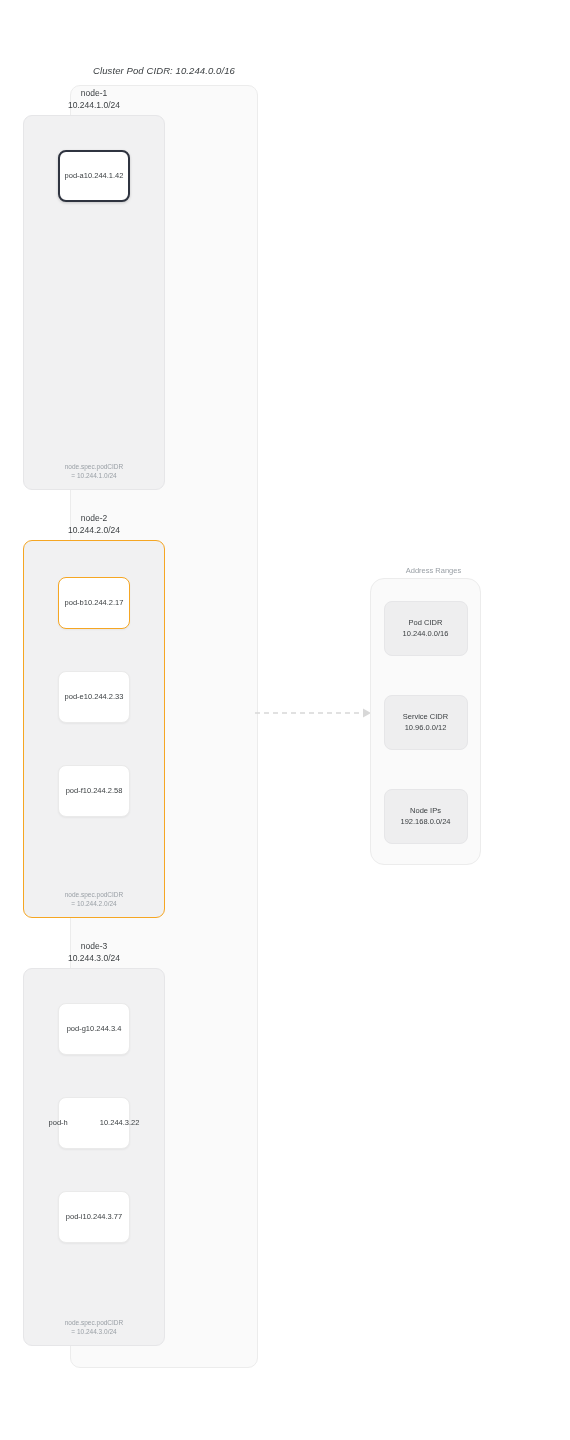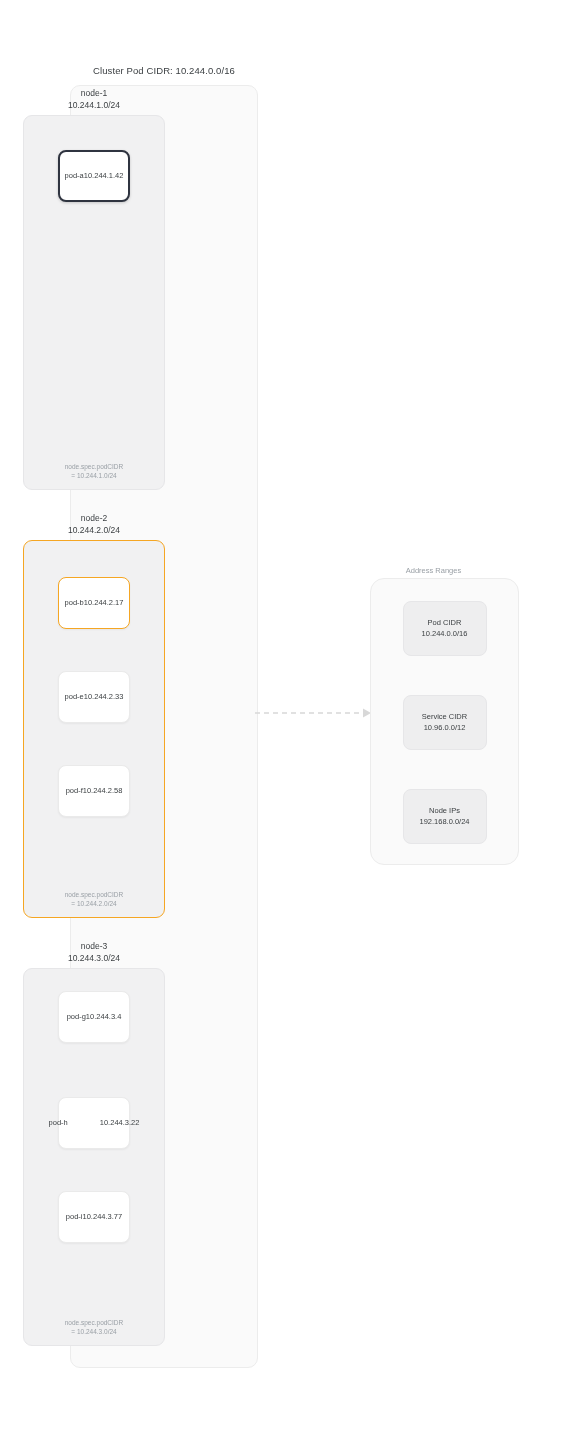--- a/index.html
+++ b/index.html
@@ -27,20 +27,21 @@
   .cluster-title {
     position: absolute;
     left: 70px;
     top: 65px;
     width: 188px;
     text-align: center;
     font-size: 9.5px;
     color: #3c4043;
     letter-spacing: 0.1px;
     white-space: nowrap;
+    font-style: italic;
   }
 
   
   .cluster-box {
     position: absolute;
     left: 70px;
     top: 85px;
     width: 188px;
     height: 1283px;
     background: #fafafa;
@@ -138,21 +139,21 @@
     width: 127px;
     text-align: center;
     font-size: 7.5px;
     color: #9aa0a6;
     white-space: nowrap;
   }
   .ranges-box {
     position: absolute;
     left: 370px;
     top: 578px;
-    width: 149px;
+    width: 111px;
     height: 287px;
     background: #fafafa;
     border: 1px solid #ececec;
     border-radius: 14px;
     box-sizing: border-box;
   }
   .range-item {
     position: absolute;
     left: 50%;
     transform: translateX(-50%);
@@ -219,21 +220,21 @@
           <div class="pod" style="top: 224px;">
             <div class="pod-name">pod-f</div>
             <div class="pod-ip">10.244.2.58</div>
           </div>
           <div class="node-footer" style="top: 349px;"><span>node.spec.podCIDR</span><span class="line2">= 10.244.2.0/24</span></div>
         </div>
       </div>
       <div class="node-group" style="top: 941px;">
         <div class="node-label"><span>node-3</span><span class="line2">10.244.3.0/24</span></div>
         <div class="node-panel" style="height: 378px;">
-          <div class="pod" style="top: 22px;">
+          <div class="pod" style="top: 34px;">
             <div class="pod-name">pod-g</div>
             <div class="pod-ip">10.244.3.4</div>
           </div>
           <div class="pod" style="top: 128px; gap: 32px;">
             <div class="pod-name">pod-h</div>
             <div class="pod-ip">10.244.3.22</div>
           </div>
           <div class="pod" style="top: 222px;">
             <div class="pod-name">pod-i</div>
             <div class="pod-ip">10.244.3.77</div>

